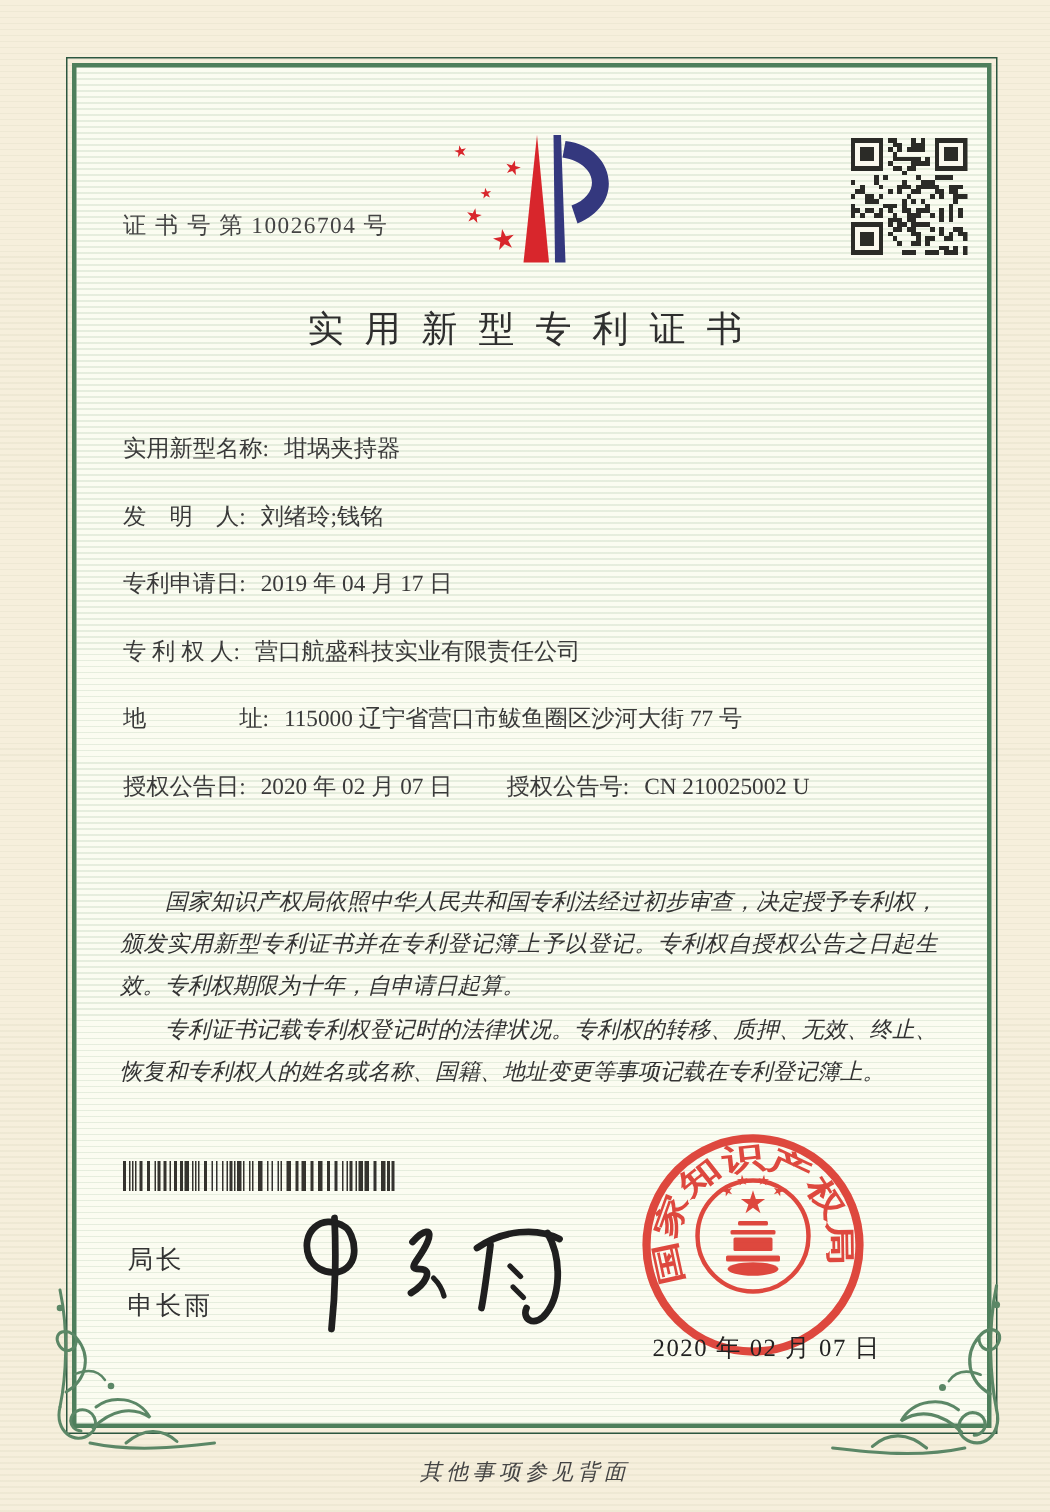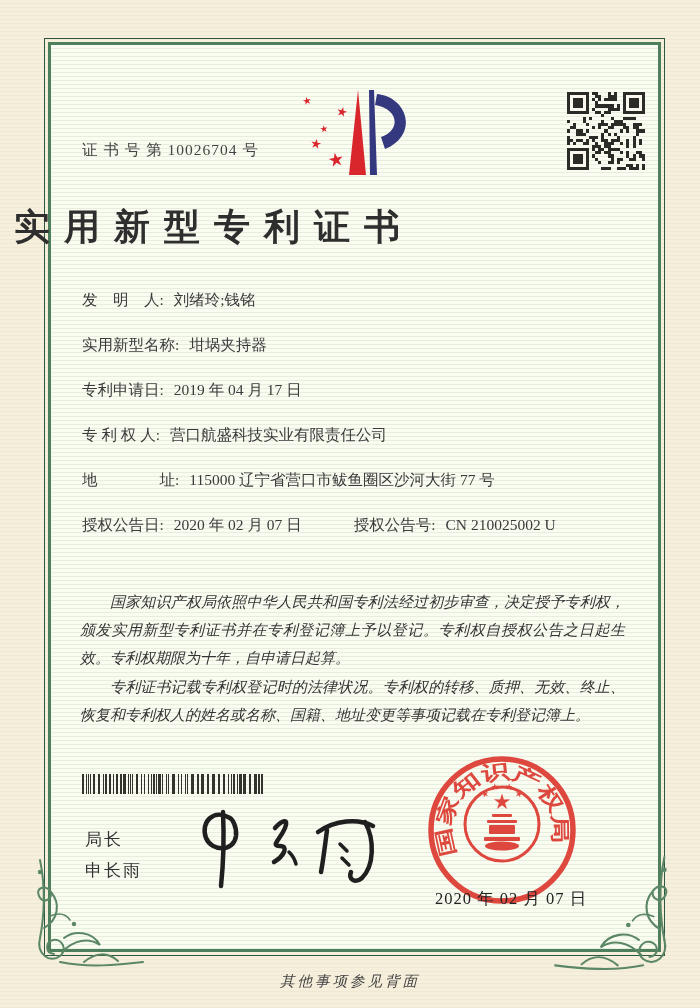--- a/index.html
+++ b/index.html
@@ -18,27 +18,27 @@
     width:100%;height:100%;box-sizing:border-box;
     border:3px solid #4e7f5c;
     background:
       repeating-linear-gradient(0deg, rgba(125,165,125,0.17) 0 1px, transparent 1px 4px),
       #fbfcf1;
   }
   .cert-no{position:absolute;left:82px;top:92px;font-size:15.5px;letter-spacing:1px;color:#444;margin-top:48px;}
   .logo{position:absolute;left:287px;top:85px;}
   .qr{position:absolute;left:567px;top:92px;width:78px;height:78px;}
   .title{
-    position:absolute;left:0;right:0;top:203px;text-align:left;
-    font-size:36px;font-weight:700;color:#2e2e2e;letter-spacing:14px;text-indent:14px;
+    position:absolute;left:0;right:0;top:203px;text-align:center;
+    font-size:24px;font-weight:400;color:#2e2e2e;letter-spacing:14px;text-indent:14px;
   }
   .fields{position:absolute;left:82px;top:289px;width:545px;font-size:15.5px;color:#3a3a3a;}
   .row{height:45px;line-height:22px;white-space:nowrap;}
   .row .lab{margin-right:10px;}
-  .row .gl{margin-left:52px;margin-right:10px;}
+  .row .gl{margin-left:36px;margin-right:10px;}
   .paras{
     position:absolute;left:80px;top:588px;width:545px;
     font-size:15px;line-height:28.2px;color:#333;text-align:justify;font-style:italic;
   }
   .paras p{margin:0;text-indent:2em;font-style:italic;}
   .barcode{position:absolute;left:82px;top:774px;width:186px;height:20px;display:flex;align-items:stretch;}
   .barcode span{display:block;background:#35332e;height:100%;}
   .official{position:absolute;left:85px;top:824px;font-size:17px;line-height:31px;color:#333;letter-spacing:2px;}
   .signature{position:absolute;left:192px;top:806px;}
   .seal{position:absolute;left:424px;top:752px;}
@@ -262,22 +262,22 @@
         <rect x="19" y="1" width="5" height="5" fill="#faf8ee"></rect>
         <rect x="20" y="2" width="3" height="3" fill="#2b2b27"></rect>
         <rect x="0" y="18" width="7" height="7" fill="#2b2b27"></rect>
         <rect x="1" y="19" width="5" height="5" fill="#faf8ee"></rect>
         <rect x="2" y="20" width="3" height="3" fill="#2b2b27"></rect>
       </svg></div>
 
   <div class="title">实用新型专利证书</div>
 
   <div class="fields">
+    <div class="row"><span class="lab">实用新型名称:</span><span>坩埚夹持器</span></div>
     <div class="row"><span class="lab">发　明　人:</span><span>刘绪玲;钱铭</span></div>
-    <div class="row"><span class="lab">实用新型名称:</span><span>坩埚夹持器</span></div>
     <div class="row"><span class="lab">专利申请日:</span><span>2019 年 04 月 17 日</span></div>
     <div class="row"><span class="lab">专 利 权 人:</span><span>营口航盛科技实业有限责任公司</span></div>
     <div class="row"><span class="lab">地　　　　址:</span><span>115000 辽宁省营口市鲅鱼圈区沙河大街 77 号</span></div>
     <div class="row">
       <span class="lab">授权公告日:</span><span>2020 年 02 月 07 日</span><span class="gl">授权公告号:</span><span>CN 210025002 U</span>
     </div>
   </div>
 
   <div class="paras">
     <p>国家知识产权局依照中华人民共和国专利法经过初步审查，决定授予专利权，颁发实用新型专利证书并在专利登记簿上予以登记。专利权自授权公告之日起生效。专利权期限为十年，自申请日起算。</p>

